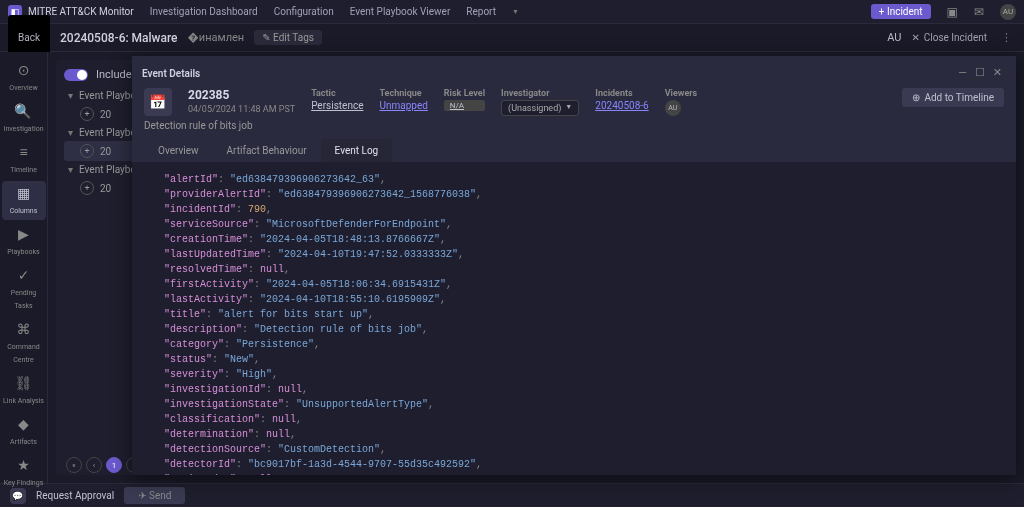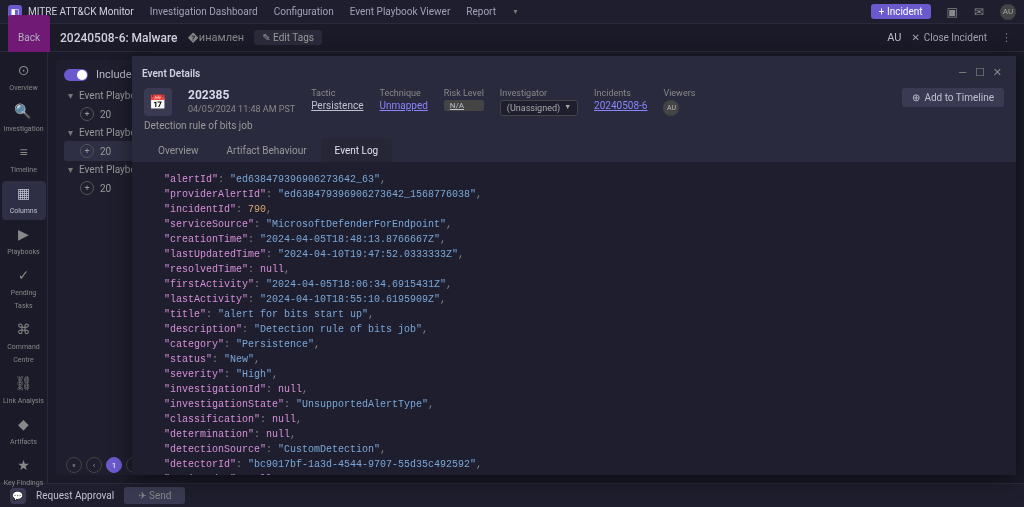--- a/index.html
+++ b/index.html
@@ -30,21 +30,21 @@
 .top-nav .avatar-sm { width: 16px; height: 16px; border-radius: 50%; background: #444; display: inline-flex; align-items: center; justify-content: center; font-size: 8px; color: #aaa; }
 .sub-header {
   height: 28px;
   background: #1a1a28;
   display: flex;
   align-items: center;
   padding: 0 8px;
   gap: 10px;
   border-bottom: 1px solid #2a2a3a;
 }
-.sub-header .back-btn { background: #701a75; padding: 17px 10px; border-radius: 3px; font-size: 10px; color: #b0b0c0; cursor: pointer; text-align: right; }
+.sub-header .back-btn { background: #000000; padding: 17px 10px; border-radius: 3px; font-size: 10px; color: #b0b0c0; cursor: pointer; text-align: right; }
 .sub-header .title { color: #d0d0e0; font-size: 12px; font-weight: 500; }
 .sub-header .share-icon { color: #888; cursor: pointer; }
 .sub-header .edit-tags { background: #2a2a3a; padding: 2px 8px; border-radius: 3px; font-size: 10px; color: #999; cursor: pointer; }
 .sub-header .spacer { flex: 1; }
 .sub-header .close-incident { color: #a0a0b0; font-size: 10px; cursor: pointer; display: flex; align-items: center; gap: 4px; }
 .sub-header .dots { color: #888; cursor: pointer; padding: 0 4px; }
 .main-area { display: flex; height: calc(100% - 52px - 24px); }
 .left-rail {
   width: 48px;
   background: #1a1a28;
@@ -130,21 +130,21 @@
 .modal-title-bar .win-btn { color: #888; font-size: 11px; cursor: pointer; padding: 0 4px; }
 .modal-meta {
   display: flex;
   align-items: flex-start;
   padding: 8px 12px 4px 12px;
   gap: 16px;
   background: #2a2a3e;
 }
 .modal-meta .event-icon { width: 28px; height: 28px; background: #3a3a52; border-radius: 4px; display: flex; align-items: center; justify-content: center; font-size: 14px; }
 .modal-meta .block { display: flex; flex-direction: column; gap: 2px; }
-.modal-meta .label { font-size: 9px; color: #888; font-weight: 400; }
+.modal-meta .label { font-size: 9px; color: #888; font-weight: 700; }
 .modal-meta .value { font-size: 10px; color: #c0c0d0; text-decoration: underline; }
 .modal-meta .value.link { color: #8a85ff; }
 .modal-meta .id-block .id { font-size: 12px; font-weight: 700; color: #d8d8e8; }
 .modal-meta .id-block .ts { font-size: 9px; color: #888; }
 .modal-meta .select { background: #1e1e2e; border: 1px solid #444; border-radius: 3px; padding: 2px 6px; font-size: 9px; color: #aaa; display: inline-flex; align-items: flex-start; gap: 4px; }
 .modal-meta .viewer-avatar { width: 16px; height: 16px; border-radius: 50%; background: #444; display: inline-flex; align-items: center; justify-content: center; font-size: 7px; }
 .modal-meta .spacer { flex: 1; }
 .add-timeline-btn { background: #3a3a52; color: #c0c0d0; padding: 4px 10px; border-radius: 3px; font-size: 10px; cursor: pointer; align-self: flex-start; display: inline-flex; align-items: center; gap: 4px; }
 .modal-subtitle { padding: 0 12px 8px 12px; font-size: 10px; color: #999; background: #2a2a3e; }
 .modal-tabs {

